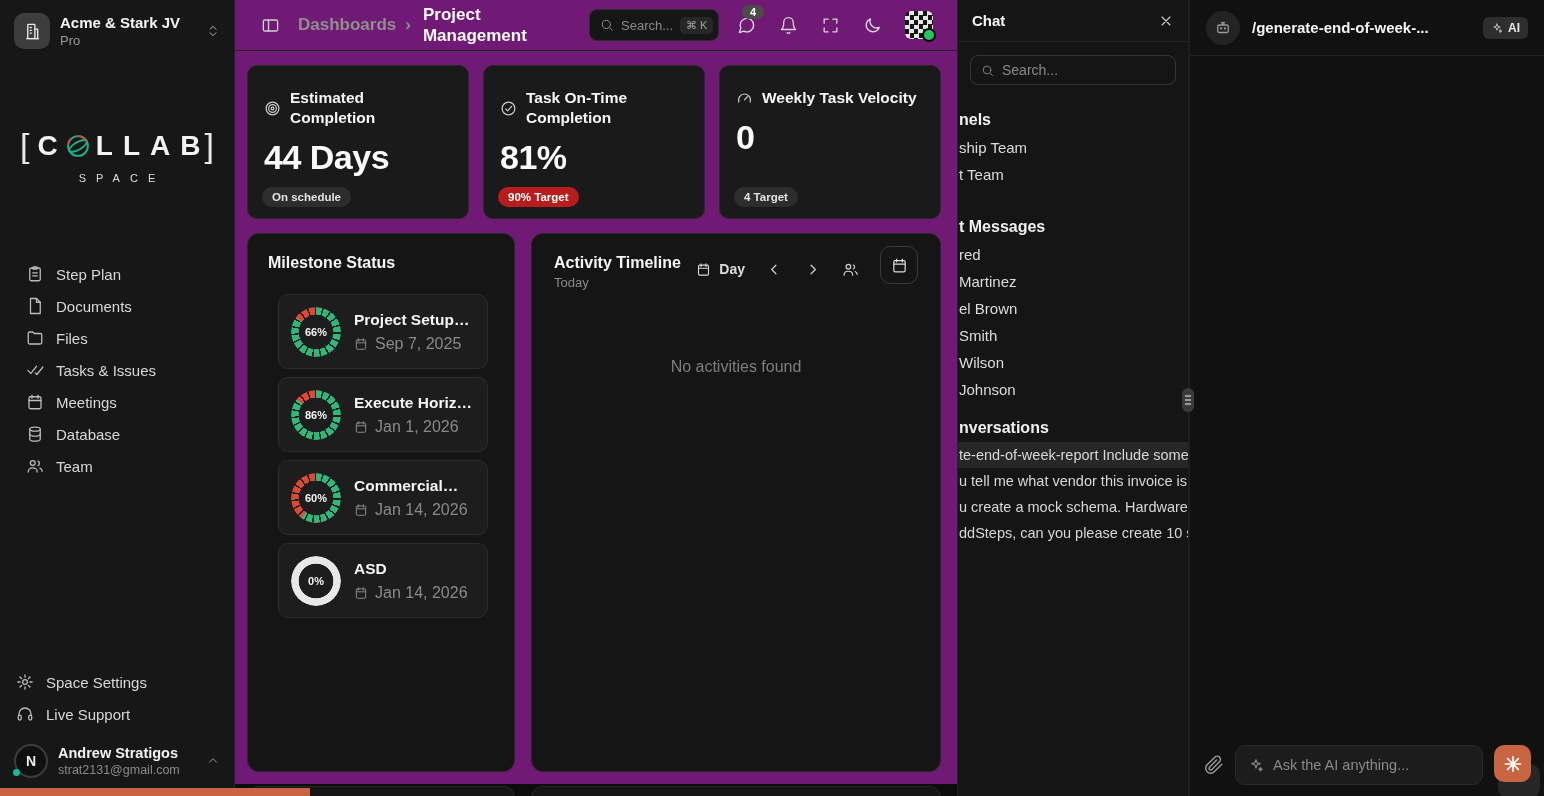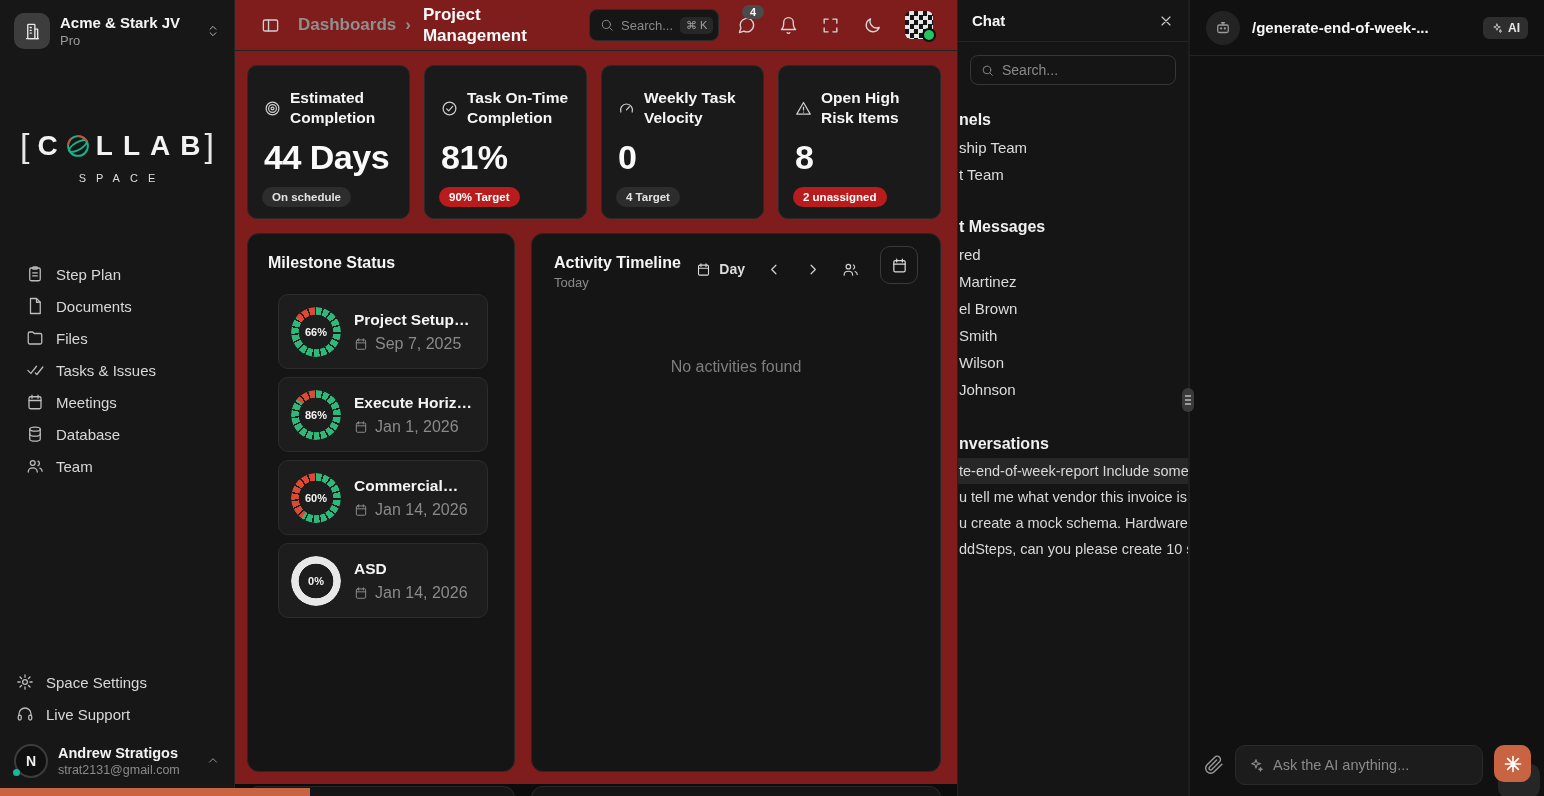--- a/index.html
+++ b/index.html
@@ -33,21 +33,21 @@
   .nav-item .ic { width:18px; height:18px; color:#bdbdbd; flex:none; }
   .sidebar-bottom { position:absolute; left:0; right:0; bottom:10px; }
   .user-row { display:flex; align-items:center; gap:10px; padding:8px 14px; margin-top:6px; cursor:pointer; }
   .user-avatar { position:relative; width:34px; height:34px; flex:none; border-radius:50%; border:2px solid #3c3c3c; background:#101010; display:flex; align-items:center; justify-content:center; font-size:14px; font-weight:700; color:#f0f0f0; }
   .user-avatar::after { content:''; position:absolute; left:-3px; bottom:0; width:7px; height:7px; border-radius:50%; background:#19b89a; }
   .user-name { font-size:14.5px; font-weight:700; color:#f2f2f2; }
   .user-email { font-size:12.5px; color:#8a8a8a; margin-top:2px; }
   .user-chevron { margin-left:auto; width:14px; height:14px; color:#9a9a9a; }
 
   
-  .main { position:absolute; left:235px; top:0; bottom:12px; width:722px; background:#7f1d1d; }
+  .main { position:absolute; left:235px; top:0; bottom:12px; width:722px; background:#701a75; }
   .topbar { height:51px; border-bottom:1px solid #222; display:flex; align-items:center; padding:0 24px 0 26px; }
   .panel-toggle { width:19px; height:19px; color:#cfcfcf; cursor:pointer; flex:none; }
   .breadcrumb { display:flex; align-items:center; gap:9px; margin-left:18px; color:#8f8f8f; font-size:17px; font-weight:600; white-space:nowrap; }
   .page-title { margin-left:12px; width:132px; font-size:17px; font-weight:700; color:#fafafa; line-height:1.25; }
   .topbar-search { margin-left:auto; display:flex; align-items:center; gap:7px; width:130px; height:32px; background:#161616; border:1px solid #2c2c2c; border-radius:8px; padding:0 6px 0 10px; color:#8a8a8a; font-size:13px; cursor:pointer; flex:none; }
   .topbar-search .ic { width:14px; height:14px; flex:none; }
   .kbd { margin-left:auto; background:#272727; border-radius:5px; padding:2px 6px; font-size:11px; color:#a0a0a0; white-space:nowrap; }
   .topbar-icons { display:flex; align-items:center; gap:23px; margin-left:18px; color:#d6d6d6; }
   .icon-btn { position:relative; width:19px; height:19px; cursor:pointer; flex:none; }
   .badge-count { position:absolute; top:-11px; left:5px; background:#4b4b4b; border-radius:9px; padding:1px 8px; font-size:11px; font-weight:700; color:#fff; }
@@ -395,33 +395,20 @@
                   <path d="M4 17a8.5 8.5 0 1 1 16 0"></path>
                   <path d="M12 14l4-4.5"></path>
                 </svg>
               </span>
               <span class="kpi-title">Weekly Task Velocity</span>
             </div>
             <div class="kpi-value">0</div>
             <span class="kpi-badge badge-dark">4 Target</span>
           </div>
 
-          <div class="kpi-card">
-            <div class="kpi-head">
-              <span class="ic">
-                <svg viewBox="0 0 24 24">
-                  <path d="M12 3.5L21.5 20h-19z"></path>
-                  <path d="M12 10v4M12 17h.01"></path>
-                </svg>
-              </span>
-              <span class="kpi-title">Open High Risk Items</span>
-            </div>
-            <div class="kpi-value">8</div>
-            <span class="kpi-badge badge-red" style="background: rgb(185, 28, 28);">2 unassigned</span>
-          </div>
         </div>
 
       <div class="panels-row">
         <section class="panel milestone-panel">
           <h2 class="panel-title">Milestone Status</h2>
           <div class="milestone-list">
 
               <div class="ms-card">
                 <div class="ring-wrap">
                   <div class="ring" style="background: conic-gradient(rgb(46, 185, 122) 0deg, rgb(46, 185, 122) 85%, rgb(221, 74, 51) 85%, rgb(221, 74, 51) 100%);"></div>
@@ -588,21 +575,21 @@
           <div class="chat-item">Martinez</div>
 
           <div class="chat-item">el Brown</div>
 
           <div class="chat-item">Smith</div>
 
           <div class="chat-item">Wilson</div>
 
           <div class="chat-item">Johnson</div>
         </div>
-      <div class="chat-section-heading" style="margin-top:32px">nversations</div>
+      <div class="chat-section-heading" style="margin-top:16px">nversations</div>
       <div>
 
           <div class="conv-item selected">te-end-of-week-report Include some</div>
 
           <div class="conv-item">u tell me what vendor this invoice is fr</div>
 
           <div class="conv-item">u create a mock schema. Hardware as</div>
 
           <div class="conv-item">ddSteps, can you please create 10 ste</div>
         </div>

